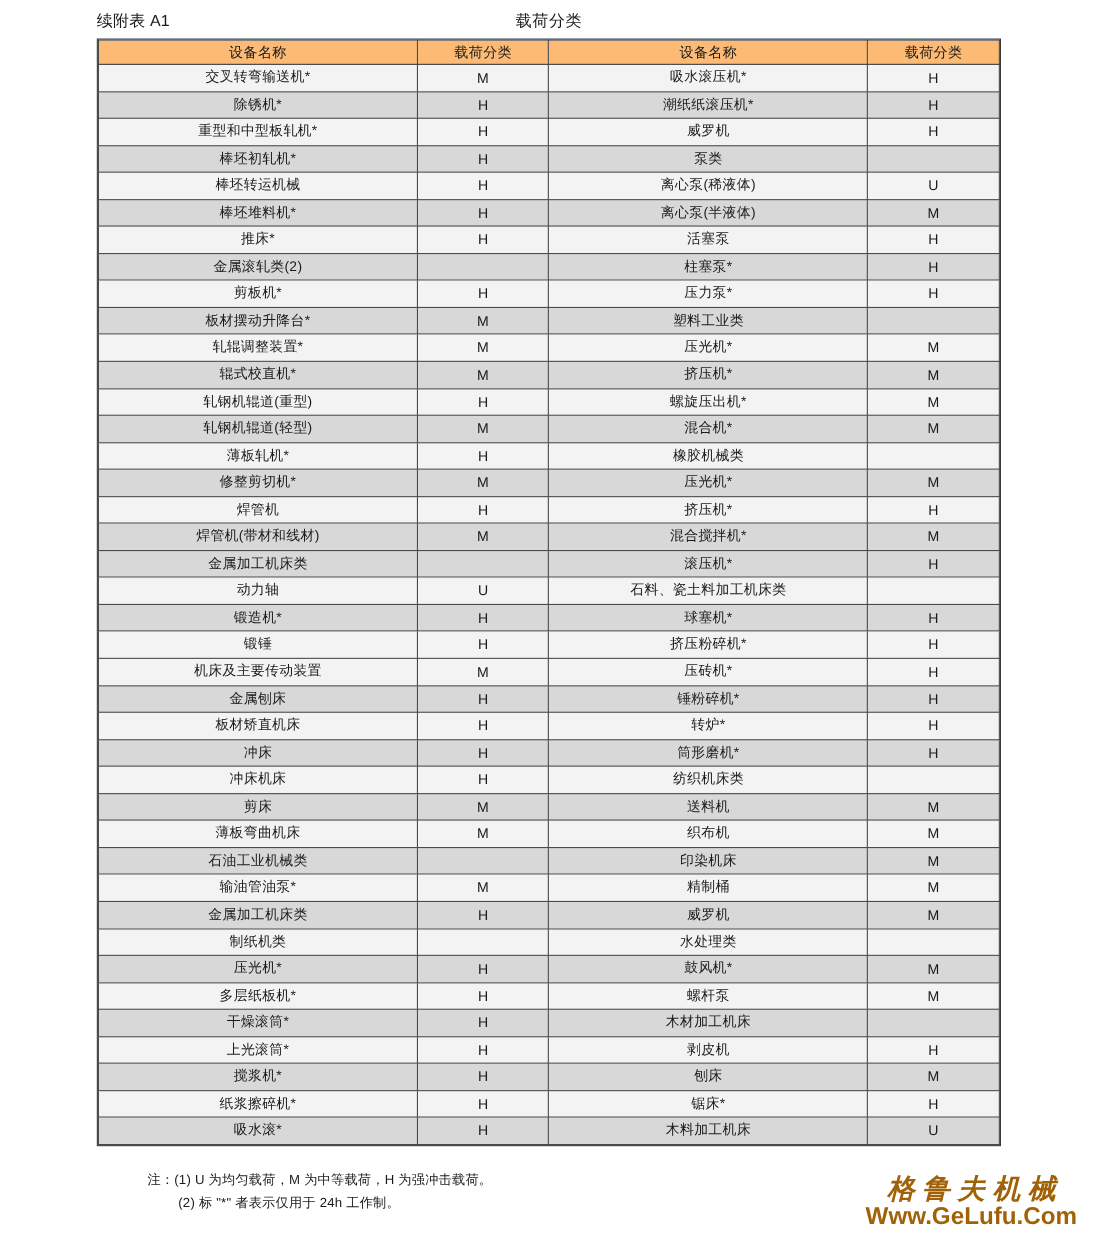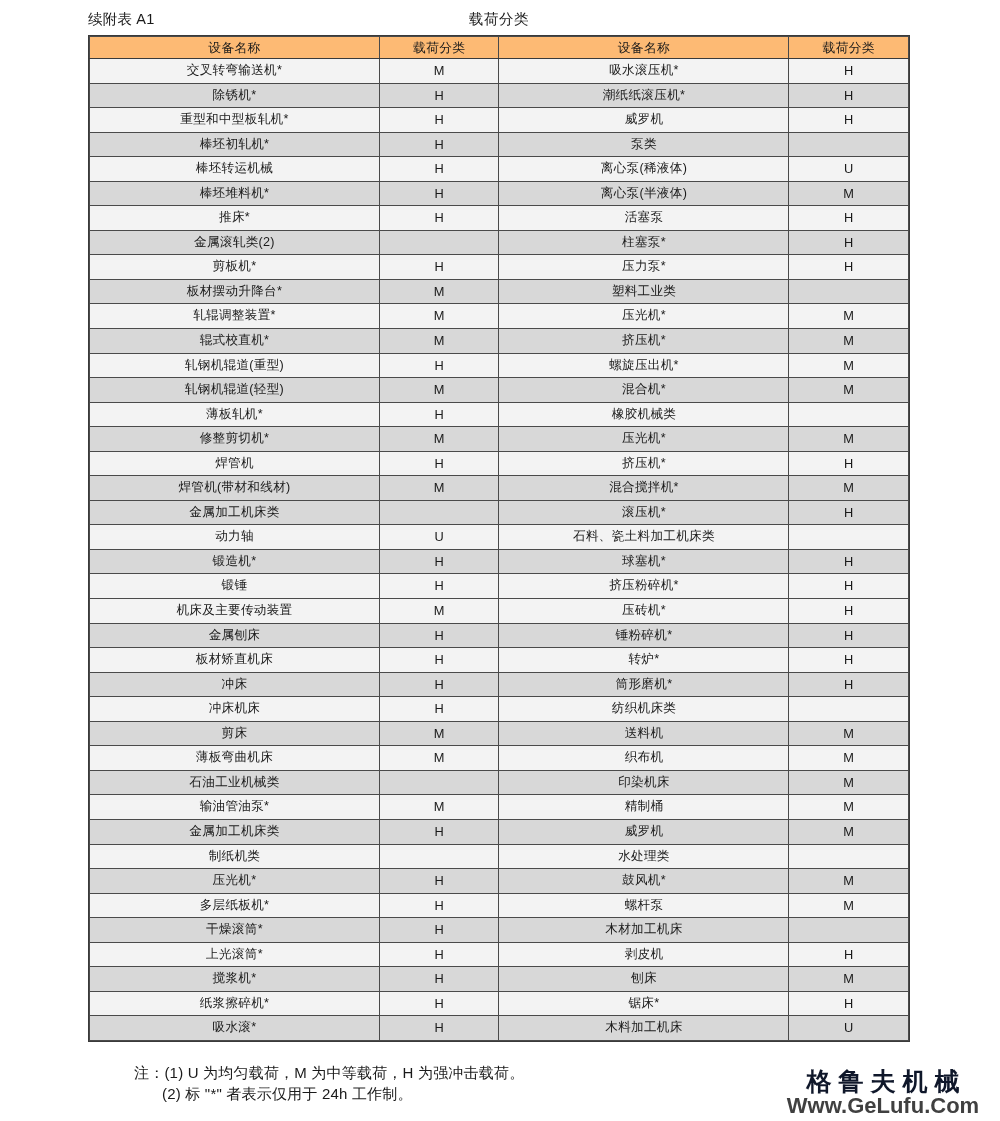--- a/index.html
+++ b/index.html
@@ -92,21 +92,21 @@
   table.main tbody tr.even td { background: #d8d8d8; }
 
   td.cls { font-size: 12.8px; letter-spacing: 0.4px; }
 
   
   .notes {
     position: absolute;
     left: 90px;
     top: 1062px;
     width: 700px;
-    font-size: 15px;
+    font-size: 12px;
     line-height: 21px;
     letter-spacing: 0.2px;
     padding-left: 44px;
   }
   .notes .note-line { white-space: nowrap; }
   .notes .note-line.indented { padding-left: 28px; }
 
   
   .watermark {
     position: absolute;
@@ -403,17 +403,17 @@
         </tbody>
     </table>
   </div>
 
   <div class="notes">
     <div class="note-line"><span>注：</span><span>(1) U 为均匀载荷，M 为中等载荷，H 为强冲击载荷。</span></div>
     <div class="note-line indented"><span>(2) 标 "*" 者表示仅用于 24h 工作制。</span></div>
   </div>
 
   <div class="watermark">
-    <div class="wm-cn" style="color: #0f172a;">格鲁夫机械</div>
-    <div class="wm-url" style="color: #404040;">Www.GeLufu.Com</div>
+    <div class="wm-cn" style="color: #a16207; font-style: italic;">格鲁夫机械</div>
+    <div class="wm-url" style="color: #a16207;">Www.GeLufu.Com</div>
   </div>
 
 </div>
 
 </body></html>

